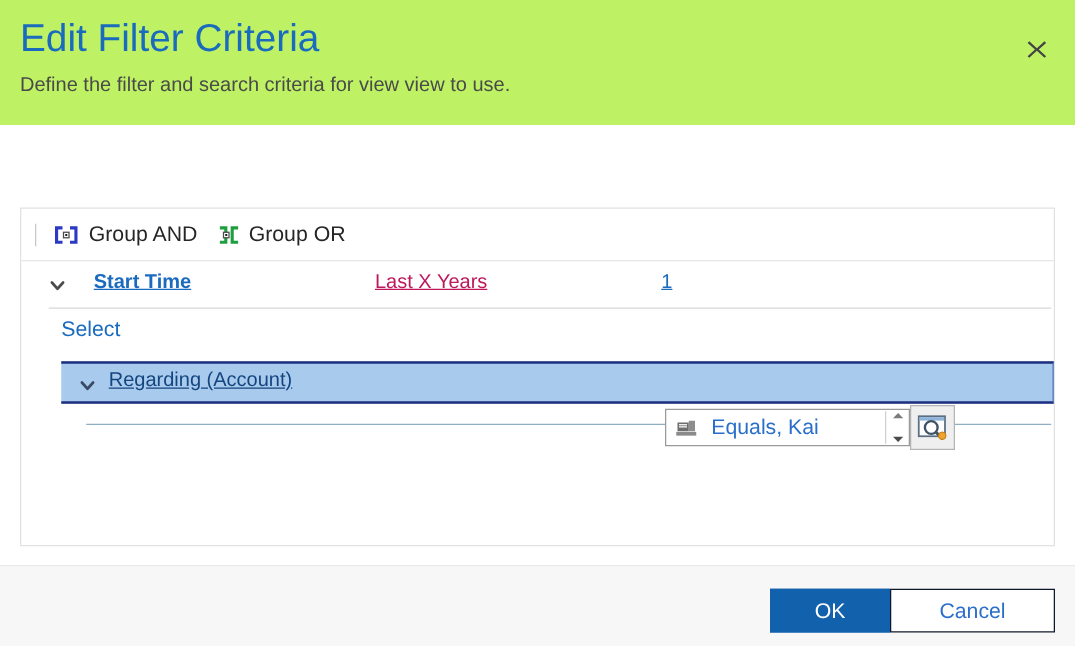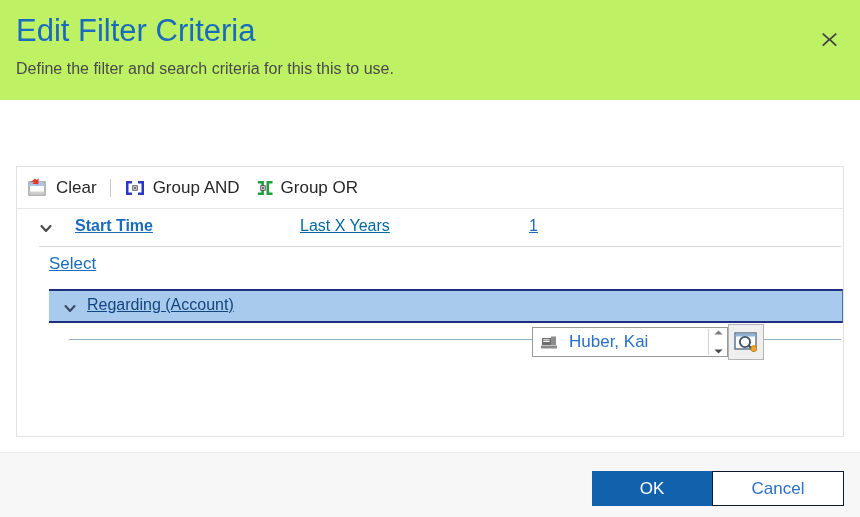--- a/index.html
+++ b/index.html
@@ -140,41 +140,40 @@
     color: #1a6bbd;
     text-decoration: underline;
     cursor: pointer;
     white-space: nowrap;
   }
   .op-link {
     position: absolute;
     top: 8px;
     left: 283px;
     font-size: 16px;
-    color: #0369a1;
+    color: #be185d;
     text-decoration: underline;
     cursor: pointer;
     white-space: nowrap;
   }
   .val-link {
     position: absolute;
     top: 8px;
     left: 512px;
     font-size: 16px;
     color: #1a6bbd;
     text-decoration: underline;
     cursor: pointer;
     white-space: nowrap;
   }
   .select-link {
     position: absolute;
     top: 7px;
     font-size: 17px;
     color: #1a6bbd;
-    text-decoration: underline;
     cursor: pointer;
     white-space: nowrap;
   }
 
   
   .group-row {
     position: absolute;
     left: 32px;
     top: 122px;
     width: 794px;
@@ -274,64 +273,53 @@
     font-size: 17px;
     font-family: "Liberation Sans", sans-serif;
     cursor: pointer;
     box-sizing: border-box;
     display: flex;
     align-items: center;
     justify-content: center;
   }
   .btn-ok {
     right: 148px;
-    width: 120px;
+    width: 96px;
     background: #1161ad;
     border: 1px solid #1161ad;
     color: #ffffff;
   }
   .btn-cancel {
     right: 16px;
     width: 132px;
     background: #ffffff;
     border: 1px solid #0f172a;
     color: #2a6fc9;
     margin-left: 36px;
   }
 </style>
 </head>
 <body>
 
 <div class="dialog-header">
   <div class="dialog-title">Edit Filter Criteria</div>
-  <div class="dialog-subtitle">Define the filter and search criteria for this this to use.</div>
+  <div class="dialog-subtitle">Define the filter and search criteria for view view to use.</div>
   <div class="close-button">
     <span>
       <svg width="17" height="17" viewBox="0 0 17 17">
         <path d="M2.4 2.0 L8.5 7.6 L14.6 2.0 L15.9 3.3 L10.0 8.6 L15.9 13.9 L14.6 15.2 L8.5 9.6 L2.4 15.2 L1.1 13.9 L7.0 8.6 L1.1 3.3 Z" fill="#444444"></path>
       </svg>
     </span>
   </div>
 </div>
 
 <div class="criteria-panel">
 
   <div class="criteria-toolbar">
 
-    <div class="toolbar-button">
-      <span class="tb-icon">
-        <svg width="22" height="20" viewBox="0 0 22 20">
-          <rect x="2" y="4" width="16" height="13" fill="#ffffff" stroke="#6f6f6f" stroke-width="1"></rect>
-          <rect x="2.5" y="4.5" width="15" height="3.5" fill="#a9c6e8"></rect>
-          <rect x="2.5" y="13.5" width="15" height="3" fill="#cfcfcf"></rect>
-          <path d="M4 1 L10.5 1 L10.5 3.2 L13.5 3.2 L9.2 7.6 L4.9 3.2 L7.9 3.2 Z" transform="rotate(-40 8.5 4)" fill="#e03a2f"></path>
-        </svg>
-      </span>
-      <span>Clear</span>
-    </div>
 
     <div class="toolbar-sep"></div>
 
     <div class="toolbar-button">
       <span class="tb-icon">
         <svg width="22" height="20" viewBox="0 0 22 20">
           <path d="M2 3 L8 3 L8 5.5 L4.5 5.5 L4.5 14.5 L8 14.5 L8 17 L2 17 Z" fill="#2b39c4"></path>
           <path d="M20 3 L14 3 L14 5.5 L17.5 5.5 L17.5 14.5 L14 14.5 L14 17 L20 17 Z" fill="#2b39c4"></path>
           <rect x="8.8" y="7.8" width="4.4" height="4.4" fill="#ffffff" stroke="#4a4a4a" stroke-width="1"></rect>
           <rect x="10.2" y="9.2" width="1.6" height="1.6" fill="#1c1c1c"></rect>
@@ -395,21 +383,21 @@
   <div class="lookup-box">
     <span class="lookup-entity-icon">
       <svg width="22" height="20" viewBox="0 0 22 20">
         <path d="M3 6 L12 6 L12 13 L3 13 Z" fill="#6d6d6d"></path>
         <path d="M12 4.5 L17 4.5 L17 13 L12 13 Z" fill="#8d8d8d"></path>
         <rect x="4.2" y="7.3" width="6.4" height="1" fill="#ffffff"></rect>
         <rect x="4.2" y="9.0" width="6.4" height="1" fill="#ffffff"></rect>
         <rect x="2" y="13.5" width="16" height="3" fill="#8a8a8a"></rect>
       </svg>
     </span>
-    <span class="lookup-value" title="Look for records">Huber, Kai</span>
+    <span class="lookup-value" title="Look for records">Equals, Kai</span>
   </div>
   <div class="spinner">
     <span class="spin-arrow">
       <svg width="11" height="7" viewBox="0 0 11 7">
           <path d="M5.5 1.4 L9.6 5.6 L1.4 5.6 Z" fill="#7b7b7b"></path>
         </svg>
     </span>
     <span class="spin-arrow">
       <svg width="11" height="7" viewBox="0 0 11 7">
           <path d="M5.5 5.6 L1.4 1.4 L9.6 1.4 Z" fill="#4a4a4a"></path>

